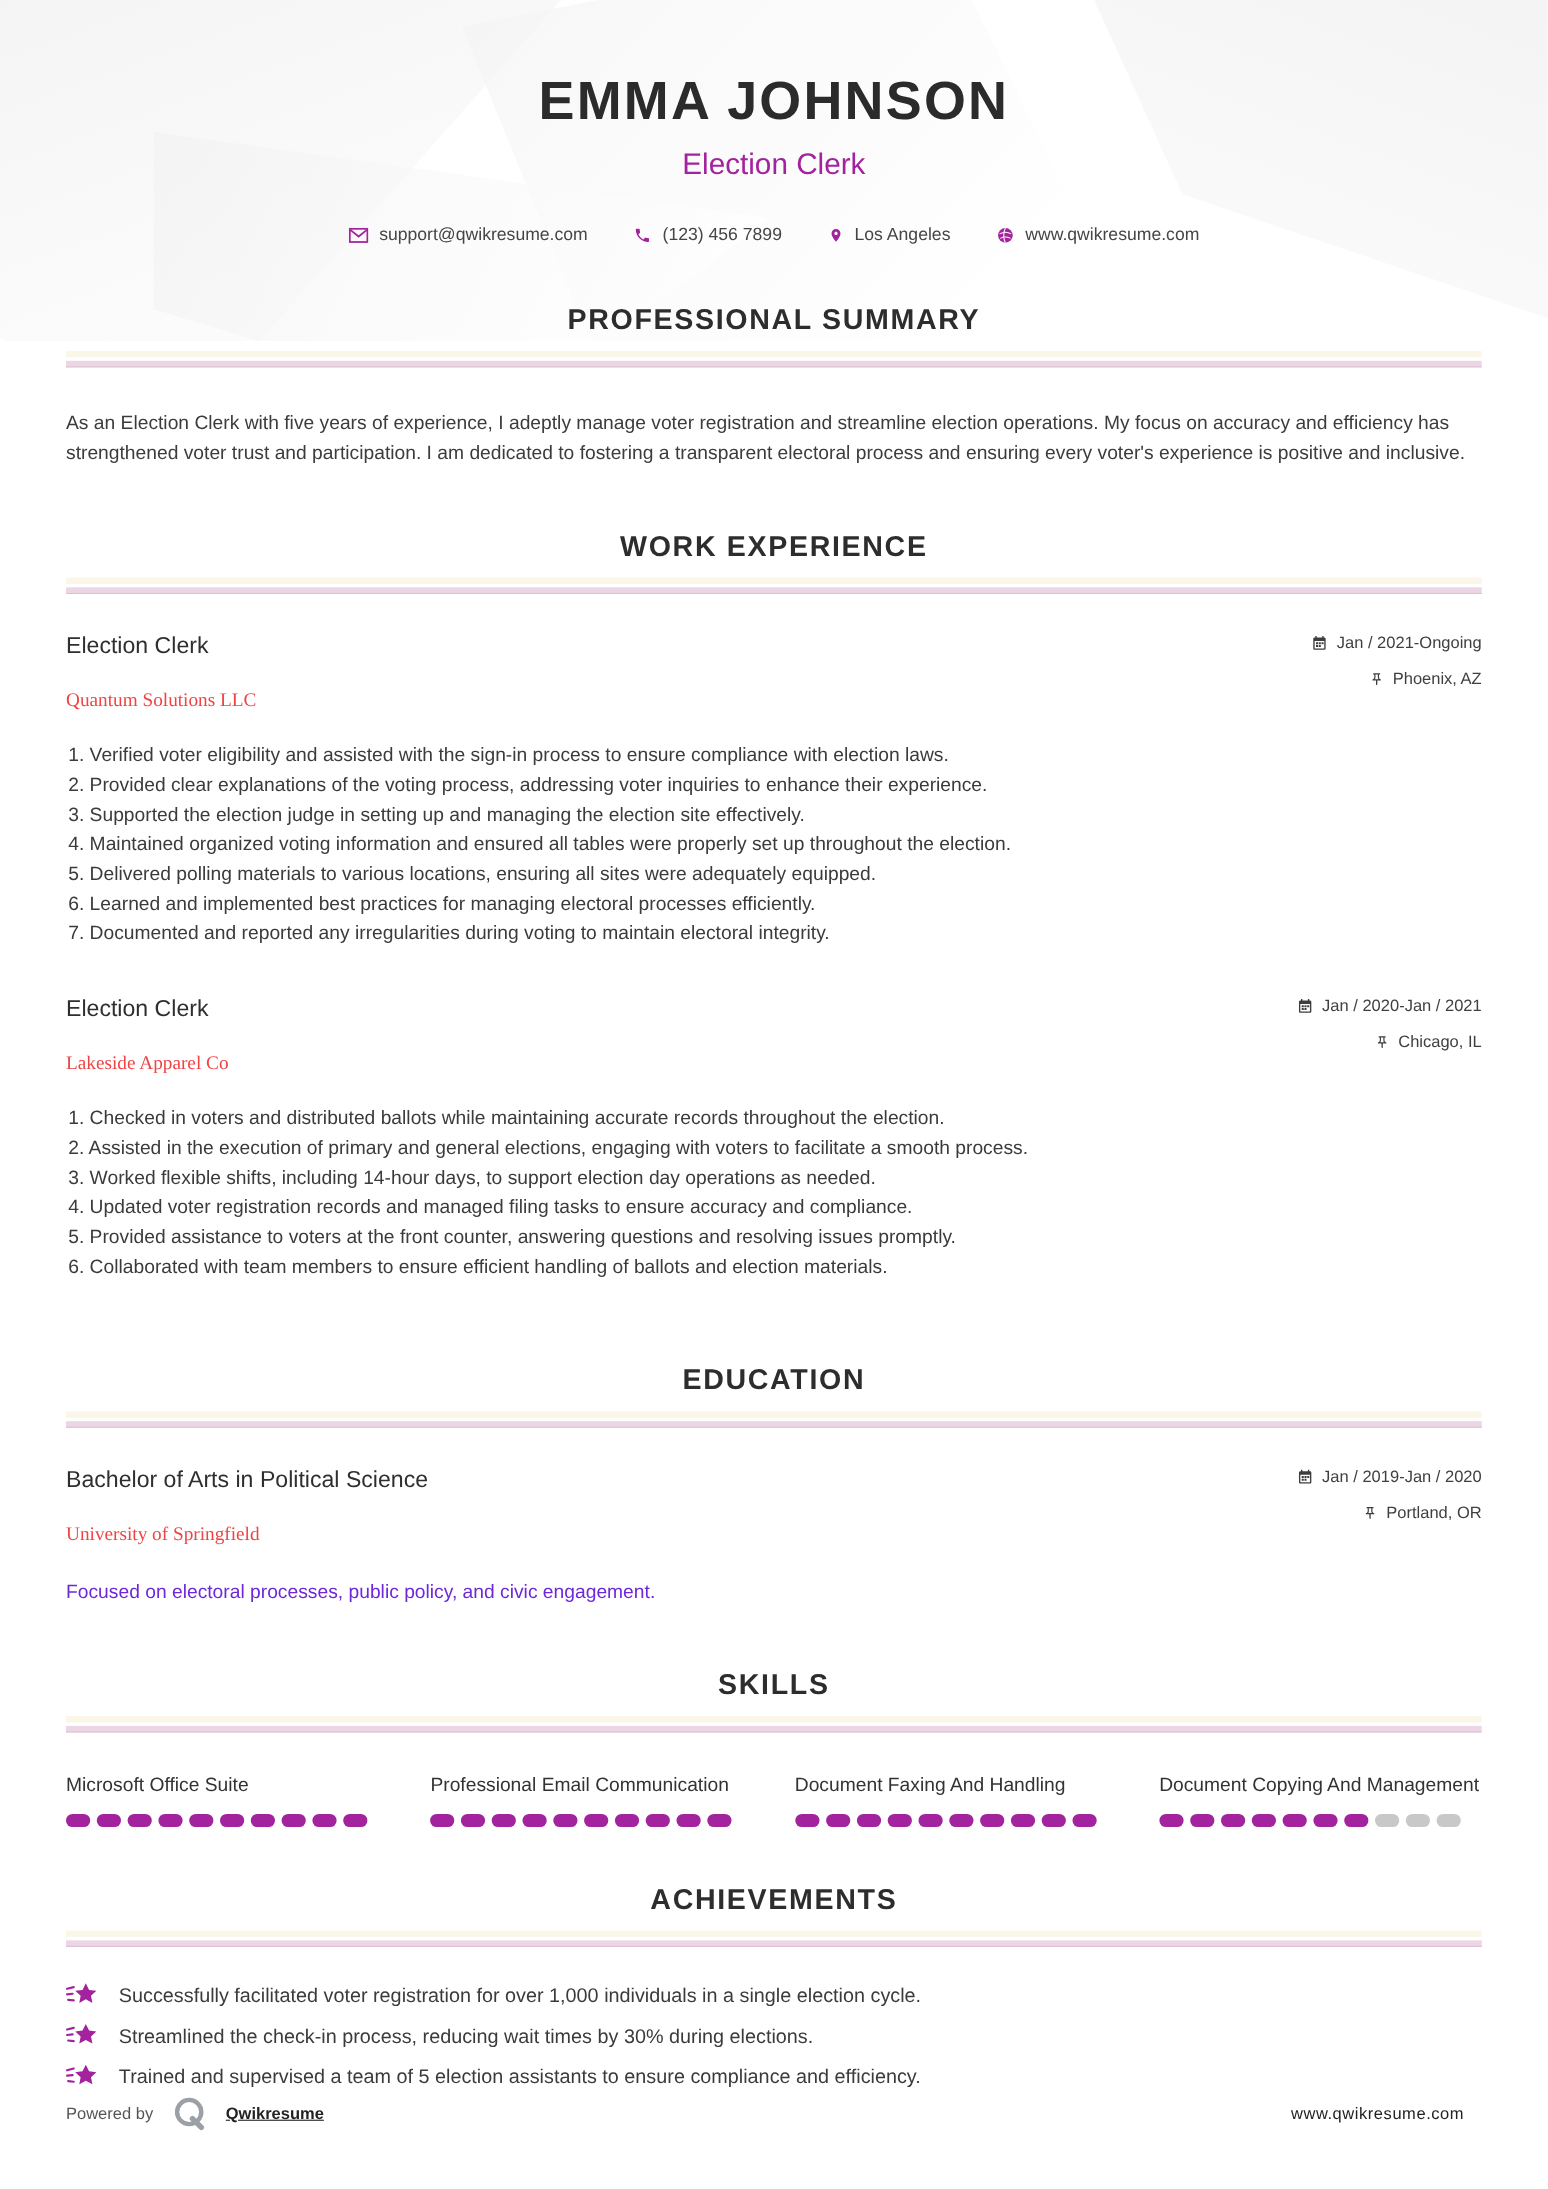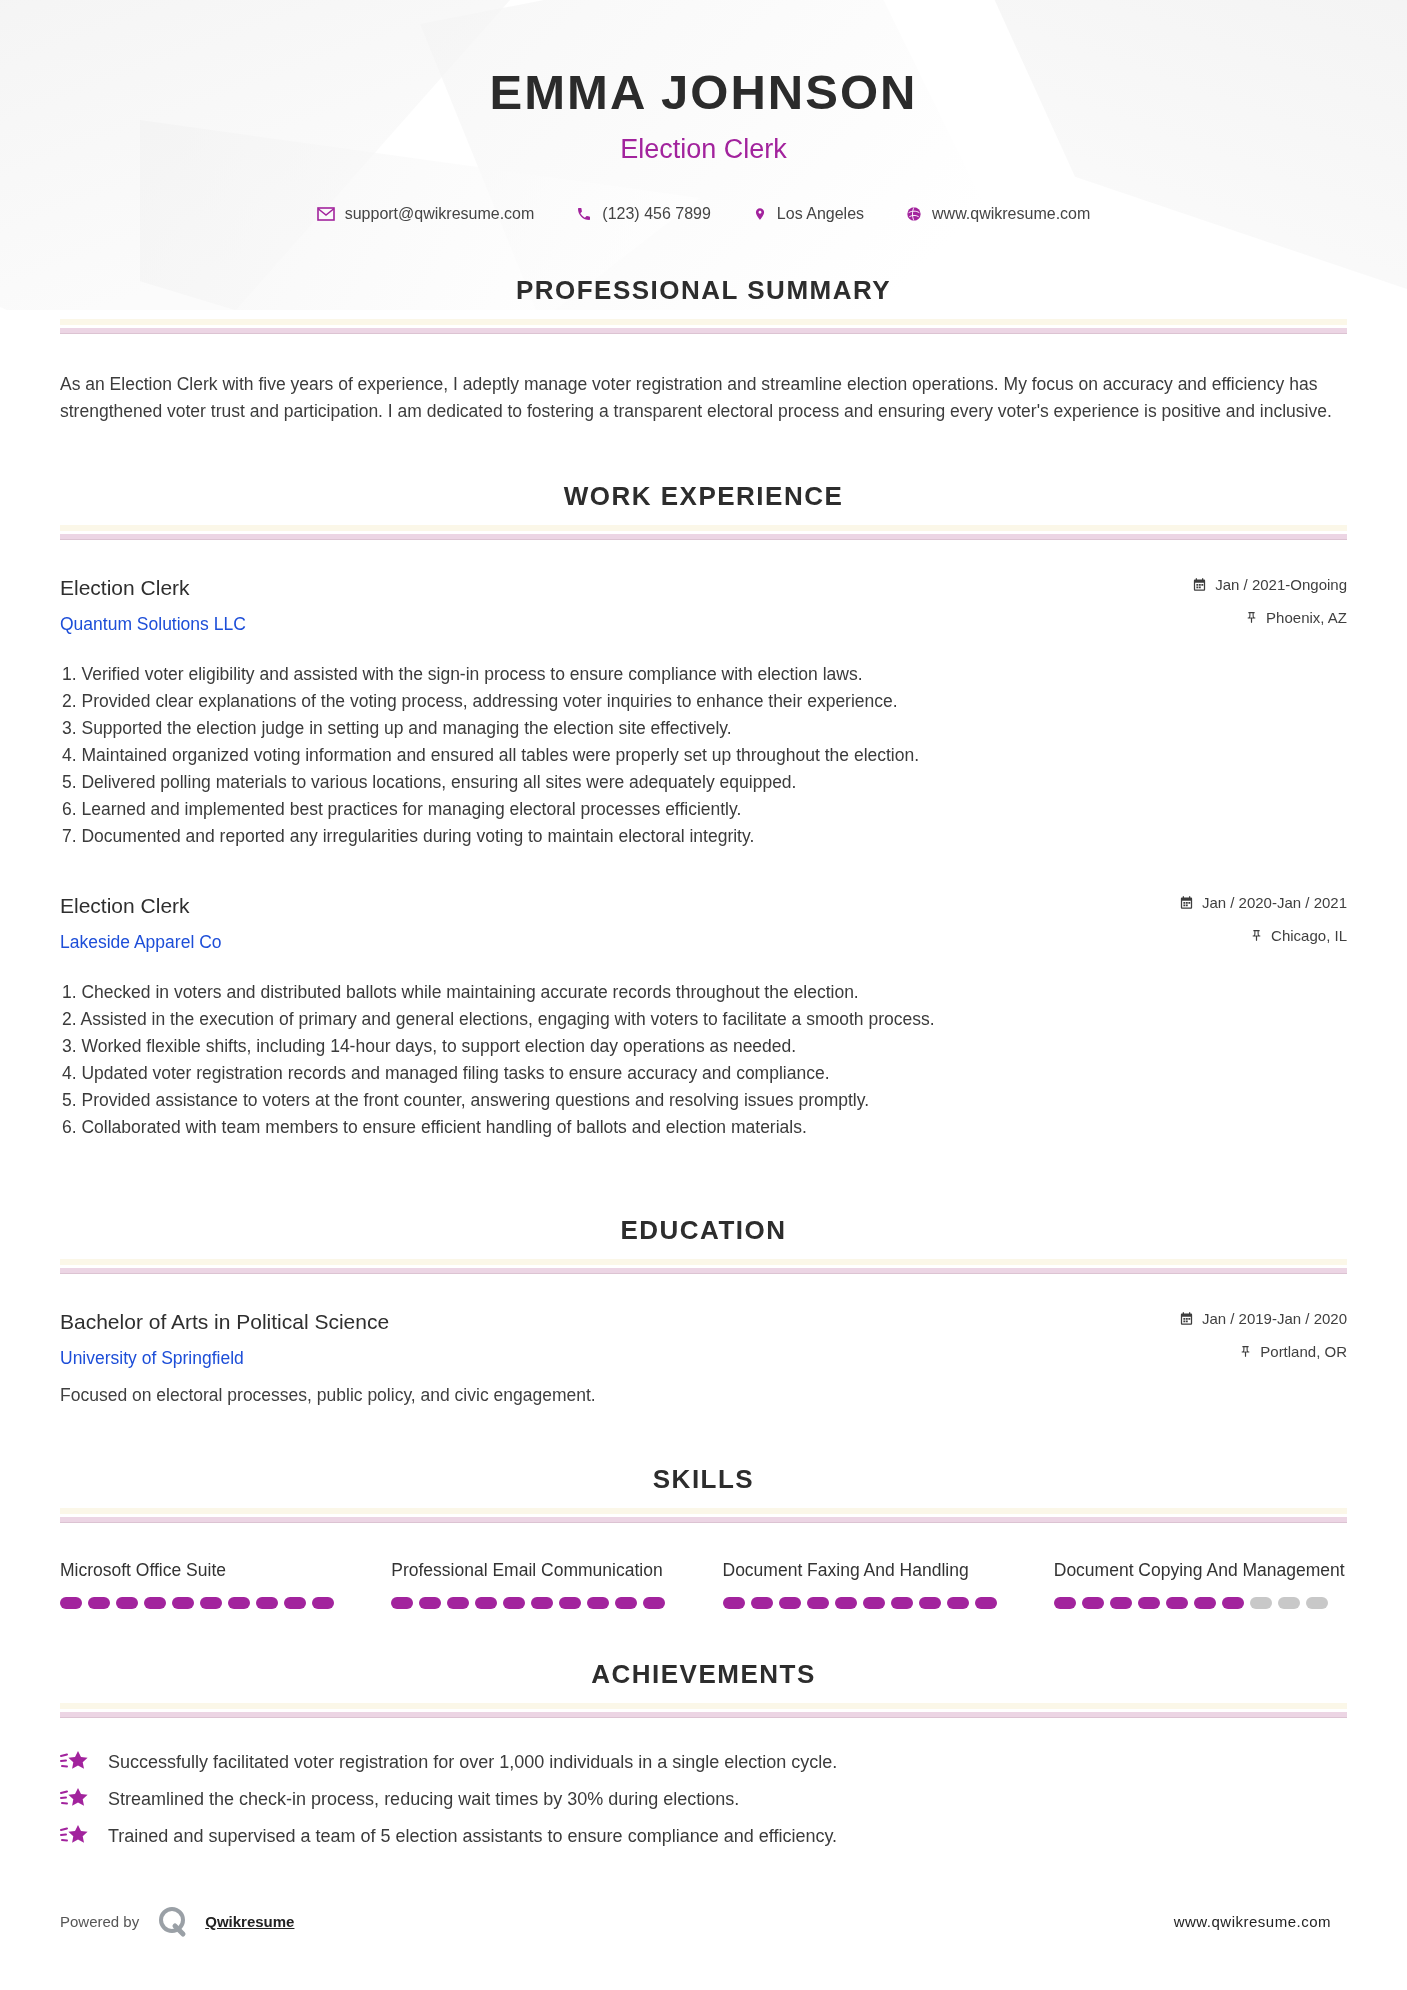--- a/index.html
+++ b/index.html
@@ -32,30 +32,30 @@
   .rule { margin-top:13px; }
   .rule .cream { height:6px; background:#fbf7e8; }
   .rule .gap { height:3px; background:#ffffff; }
   .rule .pink { height:6px; background:#ecd5e4; border-bottom:1px solid #dcc3d2; }
 
   .summary-text { margin-top:37px; font-size:17.5px; line-height:1.55; color:#3c3c3c; }
 
   .entry { margin-top:36px; }
   .entry-head { display:flex; justify-content:space-between; align-items:flex-start; }
   .entry-title { font-size:21px; color:#2f2f2f; }
-  .entry-company { margin-top:14px; font-size:17.5px; color:#1d4ed8; }
+  .entry-company { margin-top:26px; font-size:17.5px; color:#ef4444;font-family:Liberation Serif, serif; }
   .entry-meta { text-align:right; font-size:15px; color:#3f3f3f; white-space:nowrap; }
   .meta-line { display:flex; justify-content:flex-end; align-items:center; gap:8px; }
   .meta-line + .meta-line { margin-top:16px; }
 
   ol.bullets { margin-top:26px; list-style:none; counter-reset:li; }
   ol.bullets li { counter-increment:li; font-size:17.5px; line-height:27px; color:#3b3b3b; padding-left:2px; }
   ol.bullets li::before { content:counter(li) ". "; }
 
-  .edu-desc { margin-top:16px; font-size:17.5px; color:#404040; }
+  .edu-desc { margin-top:32px; font-size:17.5px; color:#6d28d9; }
 
   
   .skills-grid { margin-top:34px; display:grid; grid-template-columns:repeat(4,1fr); column-gap:38px; }
   .skill-name { font-size:17.5px; line-height:1.55; color:#333333; min-height:28px; }
   .skill-bar { display:flex; gap:6px; margin-top:12px; }
   .skill-bar .dash { width:22px; height:12px; border-radius:6px; background:#c8c8c8; }
   .skill-bar .dash.filled { background:#a2239d; }
 
   
   .ach-list { margin-top:30px; }

